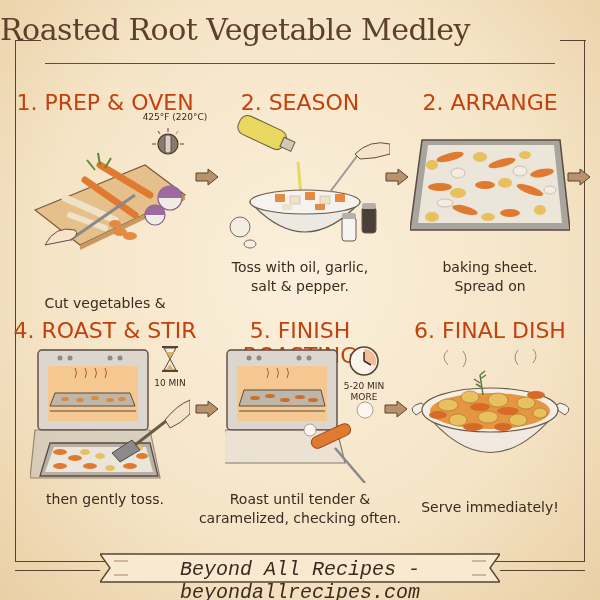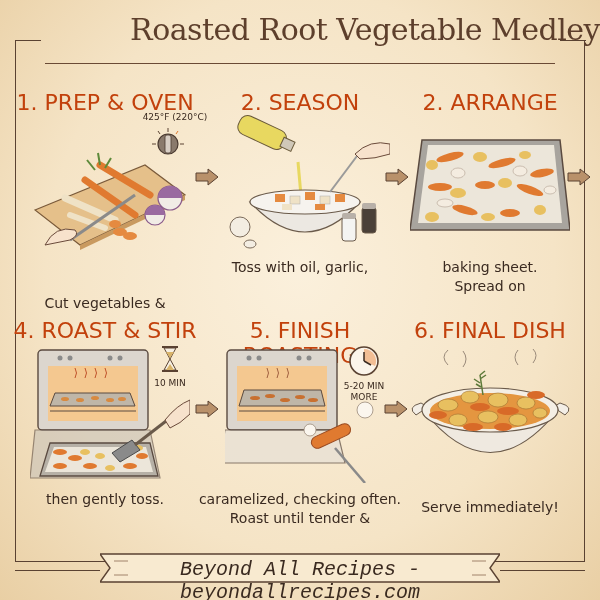--- a/index.html
+++ b/index.html
@@ -10,21 +10,21 @@
     font-family: "DejaVu Sans", sans-serif;
     color: #3a2a20;
   }
   .frame {
     position: absolute; left: 15px; top: 40px; width: 570px; height: 522px;
     border: 1.5px solid #5a4232; border-top: none;
   }
   .frame-top-l { position: absolute; left: 15px; top: 40px; width: 26px; border-top: 1.5px solid #5a4232; }
   .frame-top-r { position: absolute; left: 560px; top: 40px; width: 26px; border-top: 1.5px solid #5a4232; }
   .title {
-    position: absolute; left: 0; top: 12px; width: 600px; text-align: right;
+    position: absolute; left: 0; top: 12px; width: 600px; text-align: left;
     font-family: "DejaVu Serif", serif; font-size: 30px; color: #5d3f2c;
     letter-spacing: -0.5px; font-weight: normal;
   }
   .title-underline { position: absolute; left: 45px; top: 63px; width: 510px; border-top: 1.5px solid #6a4a35; }
   .step { position: absolute; width: 190px; text-align: center; }
   .step-title { font-size: 22px; color: #c2410c; }
   .step-desc { position: absolute; left: 0; width: 190px; text-align: center; font-size: 14px; line-height: 19px; color: #3a2a20; }
   .illus { position: absolute; }
   .arrow { position: absolute; width: 24px; height: 18px; }
   .note { position: absolute; font-size: 9px; color: #3a2a20; text-align: center; line-height: 11px; }
@@ -109,20 +109,21 @@
   <path d="M135,42 q15,-15 35,-10 l0,10 q-15,5 -30,5 z" fill="#f7e2cc" stroke="#6a4a3a" stroke-width="1"></path>
   <circle cx="20" cy="115" r="10" fill="#f3ede2" stroke="#7a6a5a" stroke-width="1"></circle>
   <ellipse cx="30" cy="132" rx="6" ry="4" fill="#f3ede2" stroke="#7a6a5a" stroke-width="1"></ellipse>
   <rect x="122" y="105" width="14" height="24" rx="3" fill="#f4f4f2" stroke="#6a5a4a" stroke-width="1"></rect>
   <rect x="122" y="101" width="14" height="6" rx="2" fill="#b8b0a8"></rect>
   <rect x="142" y="95" width="14" height="26" rx="3" fill="#4a4038" stroke="#6a5a4a" stroke-width="1"></rect>
   <rect x="142" y="91" width="14" height="6" rx="2" fill="#b8b0a8"></rect>
 </svg>
 <div class="step-desc" style="left:205px; top:258px;">
   <div>Toss with oil, garlic,</div>
+  <div>salt &amp; pepper.</div>
 </div>
 
 <svg class="arrow" style="left:385px; top:168px;" viewBox="0 0 24 18">
   <polygon points="1,5 13,5 13,1 23,9 13,17 13,13 1,13" fill="#b9916a" stroke="#5a4232" stroke-width="1"></polygon>
 </svg>
 
 <div class="step" style="left:395px; top:90px;">
   <div class="step-title">2. ARRANGE</div>
 </div>
 <svg class="illus" style="left:410px; top:135px;" width="160" height="100" viewBox="0 0 160 100">
@@ -255,22 +256,22 @@
       <ellipse cx="88" cy="52" rx="5" ry="2"></ellipse>
     </g>
   <line x1="14" y1="63" x2="100" y2="63" stroke="#5a4a40" stroke-width="1.2"></line>
   <polygon points="0,82 112,82 120,115 -5,115" fill="#e6e0d6" stroke="#5a4a40" stroke-width="1.2" opacity="0.7"></polygon>
   <circle cx="85" cy="82" r="6" fill="#fbf6ee" stroke="#9a8a7a" stroke-width="0.8"></circle>
   <circle cx="140" cy="62" r="8" fill="#fbf6ee" stroke="#9a8a7a" stroke-width="0.8"></circle>
   <line x1="110" y1="100" x2="140" y2="135" stroke="#8a8a8a" stroke-width="2.5"></line>
   <rect x="85" y="82" width="42" height="12" rx="6" fill="#e07a30" stroke="#9a4a20" stroke-width="1" transform="rotate(-25 106 88)"></rect>
 </svg>
 <div class="step-desc" style="left:195px; top:490px; width:210px;">
+  <div>Roast until tender &amp;</div>
   <div>caramelized, checking often.</div>
-  <div>Roast until tender &amp;</div>
 </div>
 
 <svg class="arrow" style="left:384px; top:400px;" viewBox="0 0 24 18">
   <polygon points="1,5 13,5 13,1 23,9 13,17 13,13 1,13" fill="#b9916a" stroke="#5a4232" stroke-width="1"></polygon>
 </svg>
 
 <div class="step" style="left:395px; top:318px;">
   <div class="step-title">6. FINAL DISH</div>
 </div>
 <svg class="illus" style="left:408px; top:345px;" width="165" height="140" viewBox="0 0 165 140">

